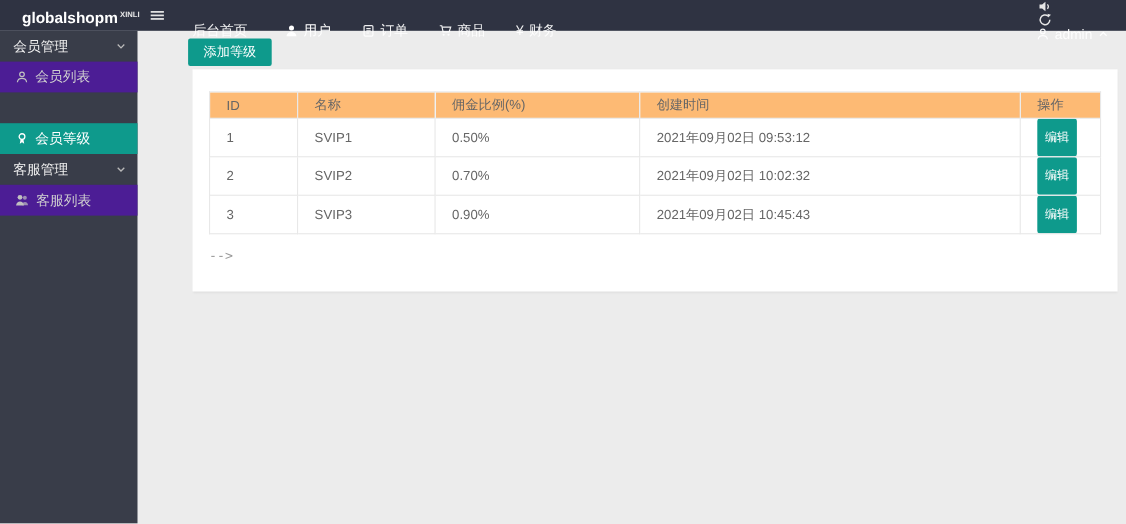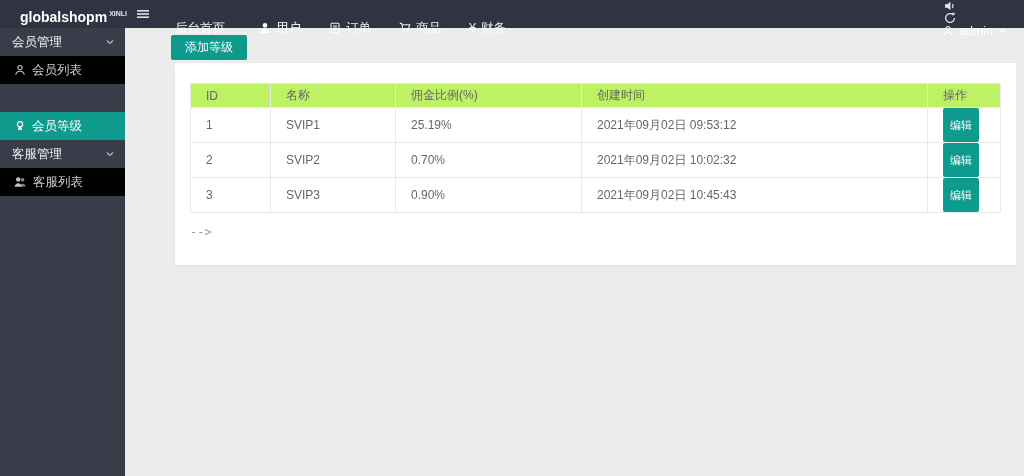--- a/index.html
+++ b/index.html
@@ -48,21 +48,21 @@
     background: #393d49; z-index: 5;
   }
   .side-group-title {
     height: 28px; line-height: 28px; padding: 0 10px 0 12px; color: #f0f0f0;
     font-size: 12.5px; cursor: pointer; display: flex; align-items: center;
   }
   .side-group-title .lbl { flex: 1; }
   .side-group-title .chev { color: #b8b8b8; display: inline-flex; }
   .side-item {
     height: 28px; line-height: 28px; padding-left: 14px; color: #d0d0d0;
-    font-size: 12.5px; background: #000000; cursor: pointer; display: flex; align-items: center;
+    font-size: 12.5px; background: #4c1d95; cursor: pointer; display: flex; align-items: center;
     white-space: nowrap;
   }
   .side-item .si { margin-right: 6px; display: inline-flex; color: #c0c0c0; }
   .side-item.active { background: var(--accent); color: #fff; margin-top: 28px; }
   .side-item.active .si { color: #fff; }
 
   
   .content { position: absolute; top: 28px; left: 125px; right: 0; bottom: 0; background: #ececec; padding-left: 40px; }
   .btn-add {
     display: inline-block; margin: 7px 0 0 6px; height: 25px; line-height: 25px;
@@ -71,21 +71,21 @@
   }
   .card {
     background: #fff; margin: 3px 8px 0 10px; padding: 20px 15px 26px 15px;
     box-shadow: 0 1px 2px rgba(0,0,0,.06); min-height: 148px;
   }
   table { width: 100%; border-collapse: collapse; table-layout: fixed; }
   th, td {
     border: 1px solid #e8e8e8; text-align: left; font-size: 12px; color: #666;
     padding: 0 15px; height: 25px; font-weight: 400; overflow: hidden; white-space: nowrap;
   }
-  th { background: #bef264; height: 24px; color: #666; }
+  th { background: #fdba74; height: 24px; color: #666; }
   col.c-id { width: 80px; } col.c-name { width: 125px; } col.c-rate { width: 186px; }
   col.c-time { width: 346px; } col.c-op { width: auto; }
   .btn-edit {
     display: inline-block; height: 34px; line-height: 18px; padding: 0 7px;
     background: var(--accent); color: #fff; font-size: 11px; border: none;
     border-radius: 2px; cursor: pointer;
   }
   .note { margin-top: 12px; color: #999; font-size: 12px; font-family: "DejaVu Sans Mono", monospace; }
 </style>
 </head>
@@ -235,21 +235,21 @@
           <th>名称</th>
           <th>佣金比例(%)</th>
           <th>创建时间</th>
           <th>操作</th>
         </tr>
       </thead>
       <tbody>
         <tr>
           <td>1</td>
           <td>SVIP1</td>
-          <td>25.19%</td>
+          <td>0.50%</td>
           <td>2021年09月02日 09:53:12</td>
           <td><button class="btn-edit">编辑</button></td>
         </tr>
         <tr>
           <td>2</td>
           <td>SVIP2</td>
           <td>0.70%</td>
           <td>2021年09月02日 10:02:32</td>
           <td><button class="btn-edit">编辑</button></td>
         </tr>

